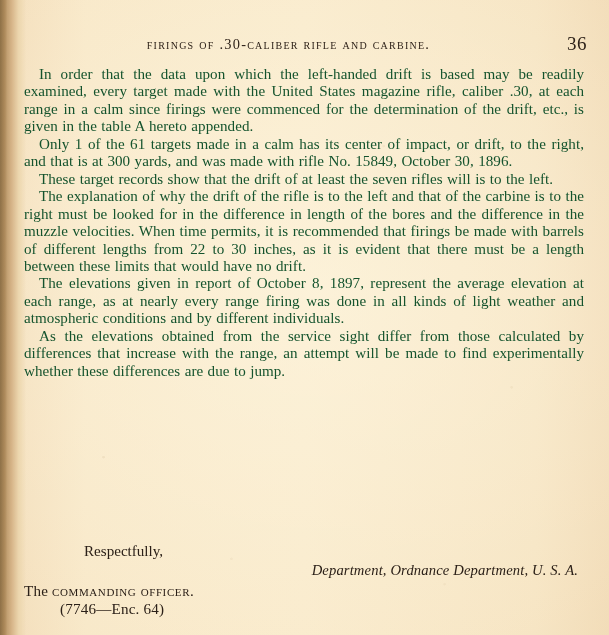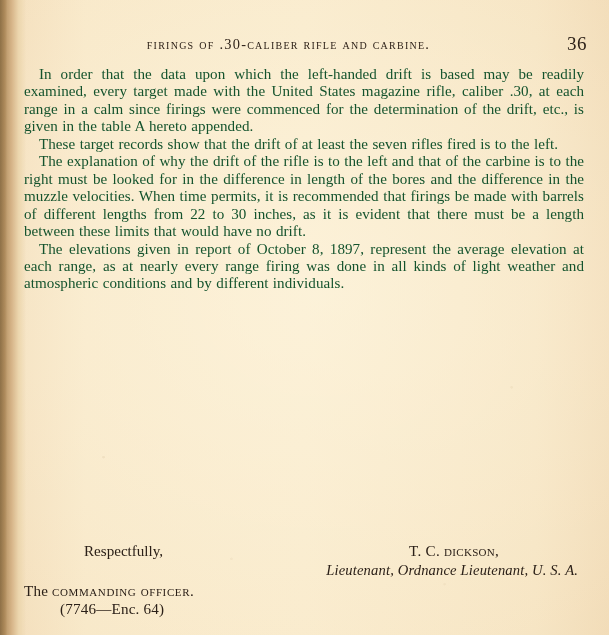--- a/index.html
+++ b/index.html
@@ -181,30 +181,31 @@
 
 <div class="page">
 
   <div class="runhead">
     <div class="runhead-title">FIRINGS OF .30-CALIBER RIFLE AND CARBINE.</div>
     <div class="runhead-folio">36</div>
   </div>
 
   <div class="body-col">
     <p class="para">In order that the data upon which the left-handed drift is based may be readily examined, every target made with the United States magazine rifle, caliber .30, at each range in a calm since firings were commenced for the determination of the drift, etc., is given in the table A hereto appended.</p>
-    <p class="para">These target records show that the drift of at least the seven rifles fired is to the left.</p>
+    <p class="para">Only 1 of the 61 targets made in a calm has its center of impact, or drift, to the right, and that is at 300 yards, and was made with rifle No. 15849, October 30, 1896.</p>
+    <p class="para">These target records show that the drift of at least the seven rifles will is to the left.</p>
     <p class="para">The explanation of why the drift of the rifle is to the left and that of the carbine is to the right must be looked for in the difference in length of the bores and the difference in the muzzle velocities.  When time permits, it is recommended that firings be made with barrels of different lengths from 22 to 30 inches, as it is evident that there must be a length between these limits that would have no drift.</p>
     <p class="para">The elevations given in report of October 8, 1897, represent the average elevation at each range, as at nearly every range firing was done in all kinds of light weather and atmospheric conditions and by different individuals.</p>
+    <p class="para">As the elevations obtained from the service sight differ from those calculated by differences that increase with the range, an attempt will be made to find experimentally whether these differences are due to jump.</p>
   </div>
 
   <div class="closing">
     <div class="closing-row">
       <span class="respectfully">Respectfully,</span>
-      <span class="signer"><span>T. C. </span><span class="nm">DICKSON,</span></span>
     </div>
-    <div class="title-line">Lieutenant, Ordnance Lieutenant, U. S. A.</div>
+    <div class="title-line">Department, Ordnance Department, U. S. A.</div>
   </div>
 
   <div class="addressee"><span>The </span><span class="sc">COMMANDING OFFICER.</span></div>
 
   <div class="enclosure">(7746—Enc. 64)</div>
 
 </div>
 
 </body></html>

